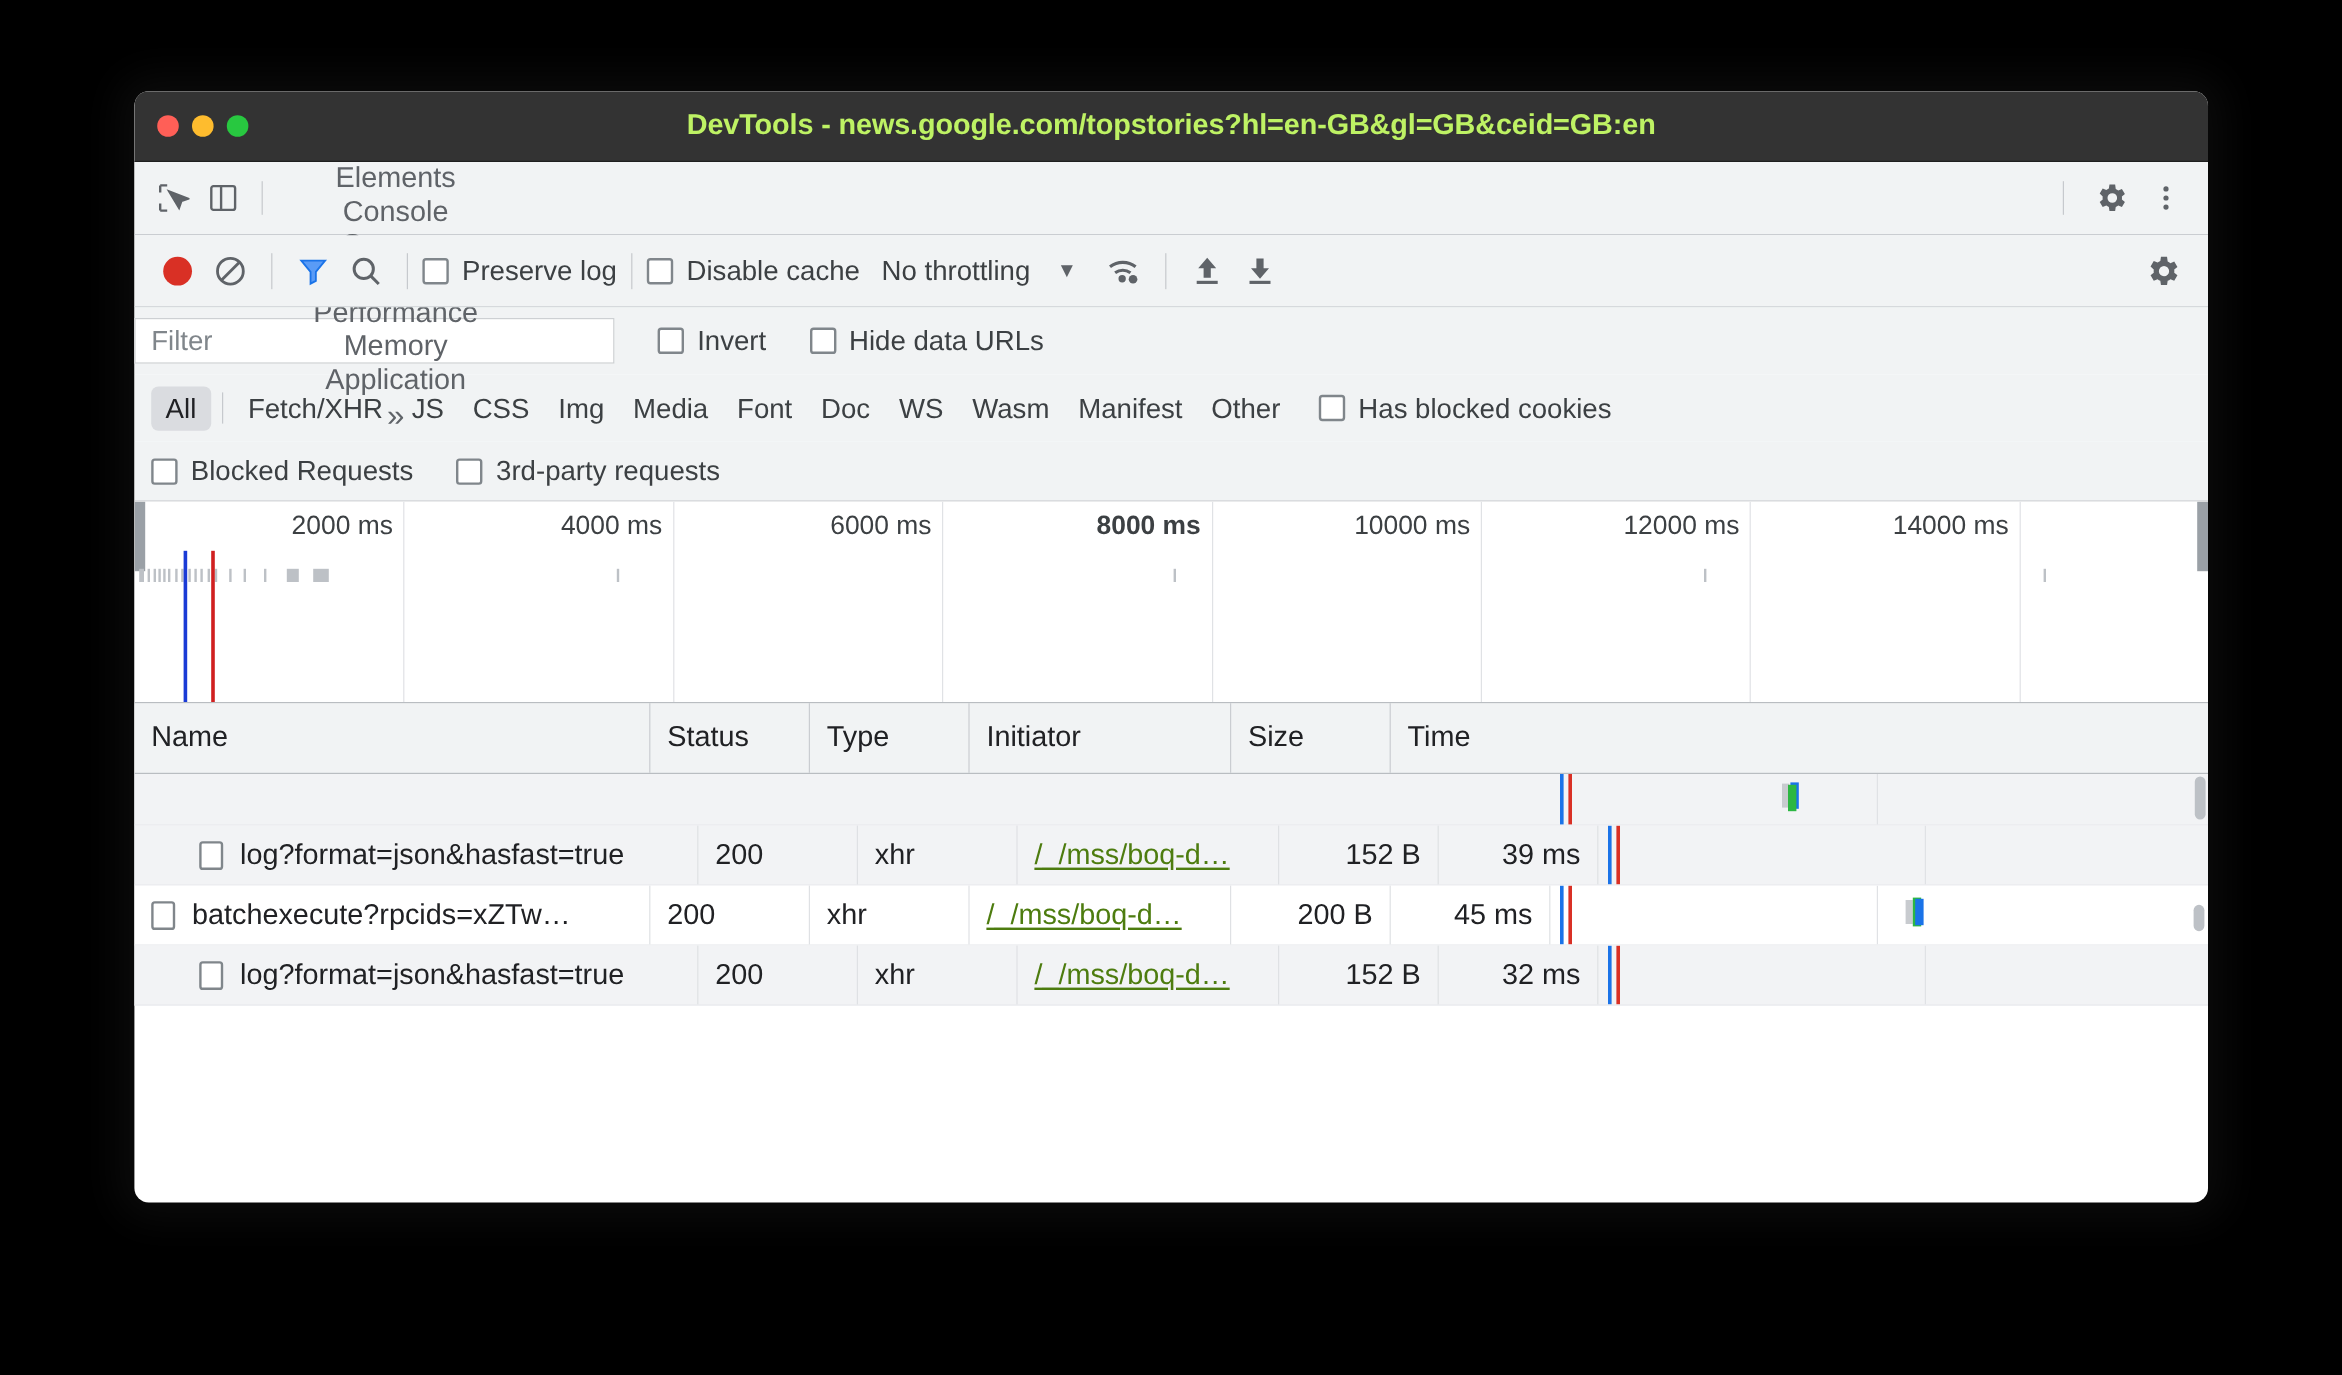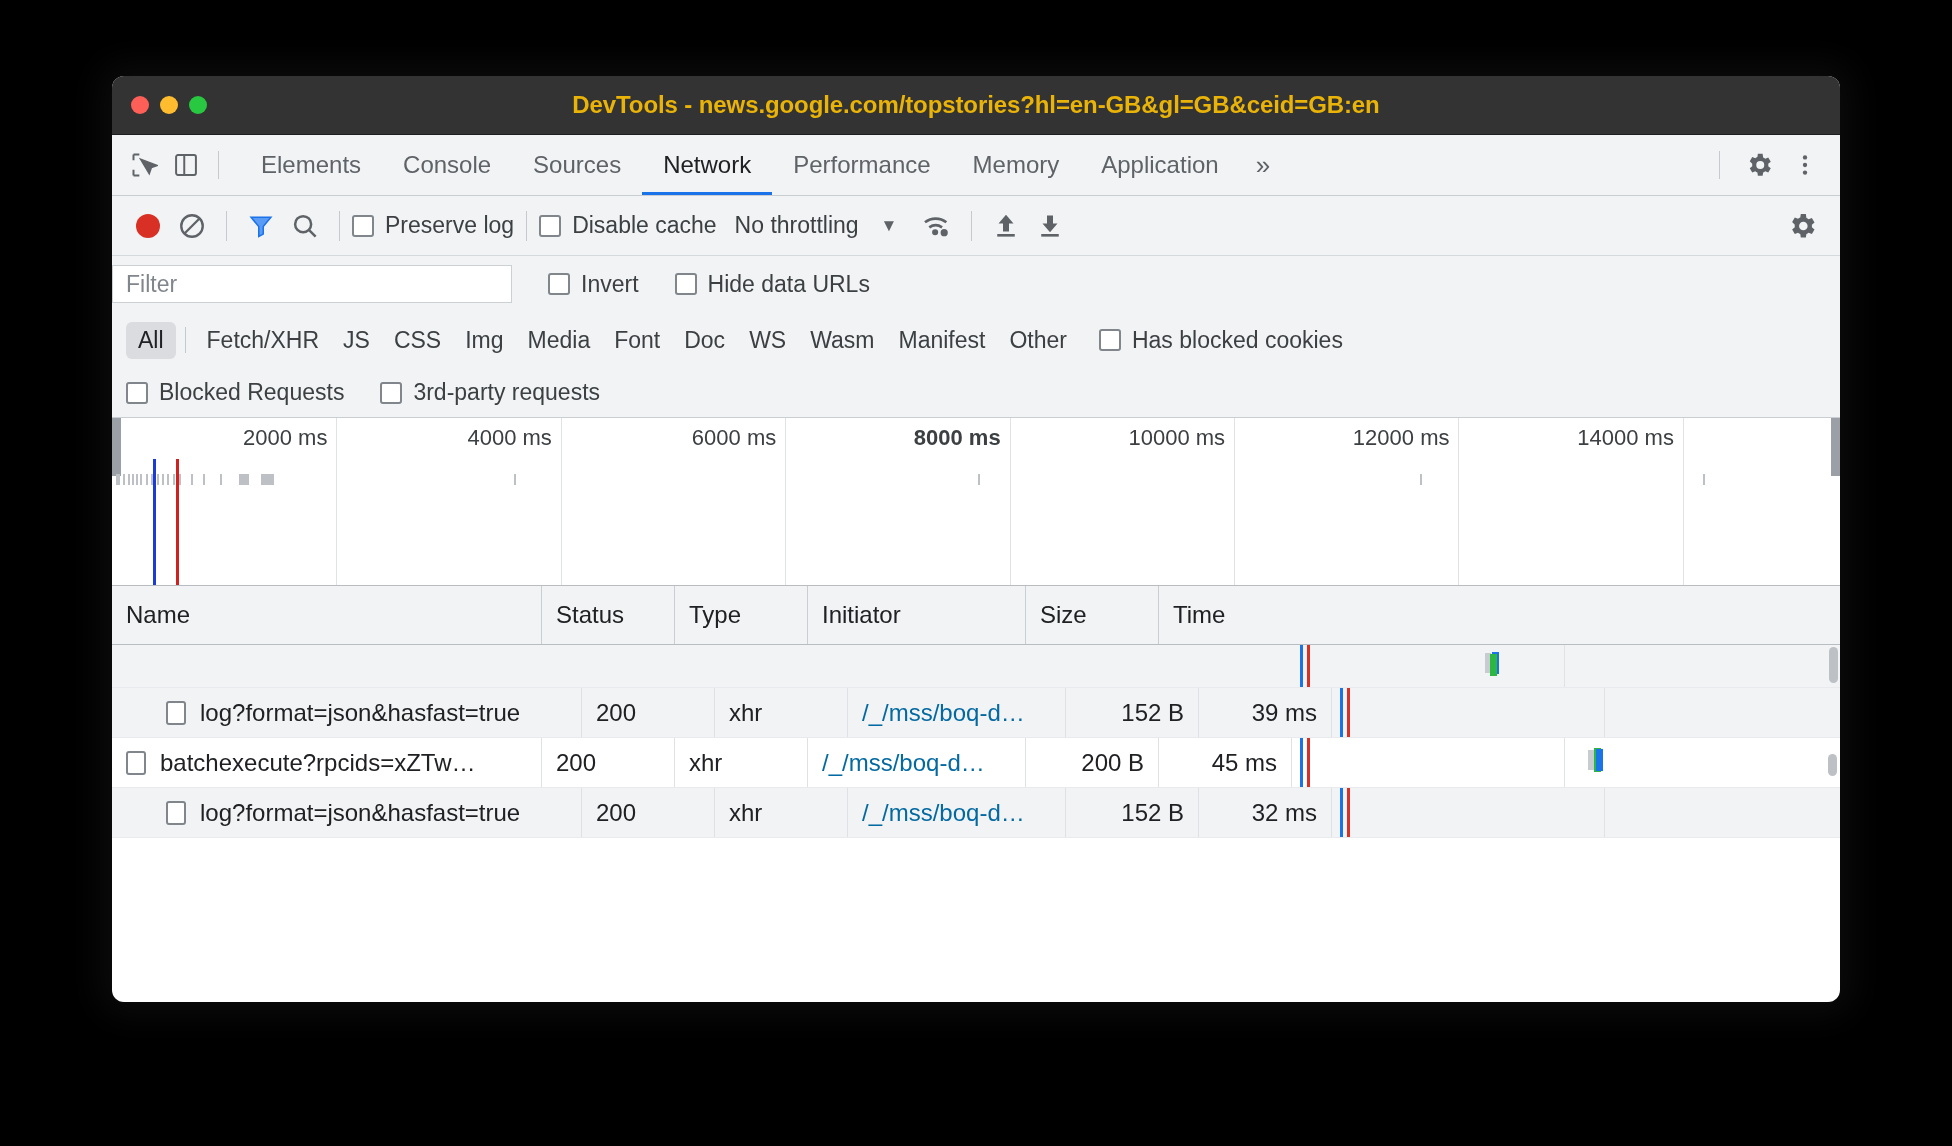--- a/index.html
+++ b/index.html
@@ -34,21 +34,21 @@
     display: flex; align-items: center;
     border-bottom: 1px solid #1e1e1e;
   }
   .traffic { position: absolute; left: 19px; top: 50%; transform: translateY(-50%); display: flex; gap: 11px; }
   .dot { width: 18px; height: 18px; border-radius: 50%; }
   .dot.red { background: #ff5f57; }
   .dot.yellow { background: #febc2e; }
   .dot.green { background: #28c840; }
   .title-text {
     width: 100%; text-align: center;
-    color: #eab308;
+    color: #bef264;
     font-size: 24px; font-weight: bold;
     letter-spacing: -0.1px;
   }
 
   
   .tabbar {
     height: 61px;
     background: #f1f3f4;
     display: flex; align-items: center;
     border-bottom: 1px solid #cacdd1;
@@ -56,21 +56,21 @@
     position: relative;
   }
   .tb-icon {
     width: 42px; height: 42px;
     display: flex; align-items: center; justify-content: center;
     color: #5f6368;
   }
   .tb-sep {
     width: 1px; height: 28px; background: #c6c9cd; margin: 0 11px;
   }
-  .tabs { display: flex; align-items: center; height: 100%; margin-left: 10px; }
+  .tabs { display: flex; align-items: center; height: 100%; margin-left: 10px; flex-direction: column; }
   .tab {
     font-size: 24px; color: #5f6368;
     padding: 0 21px; height: 100%;
     display: flex; align-items: center;
     position: relative;
     white-space: nowrap;
   }
   .tab.active { color: #202124; }
   .tab.active::after {
     content: ""; position: absolute; left: 0; right: 0; bottom: 0;
@@ -229,21 +229,21 @@
     flex: none;
     overflow: hidden; white-space: nowrap;
   }
   .td:last-child { border-right: none; }
   .td.num { justify-content: flex-end; padding-right: 14px; padding-left: 0; }
   .rowcb {
     width: 20px; height: 24px; border: 2px solid #80868b;
     border-radius: 3px; background: #fff; flex: none; margin-right: 14px;
   }
   .initiator-link {
-    color: #0369a1; text-underline-offset: 3px;
+    color: #4d7c0f; text-decoration: underline; text-underline-offset: 3px;
   }
   .wf-cell { position: relative; overflow: hidden; }
   .wf-line { position: absolute; top: 0; bottom: 0; width: 3px; }
   .wf-line.blue { background: #1a73e8; }
   .wf-line.red { background: #d93025; }
   .wf-grid { position: absolute; top: 0; bottom: 0; width: 1px; background: #e0e2e5; }
   .wf-bar-grey { position: absolute; width: 6px; background: #c8cbcf; }
   .wf-bar-green { position: absolute; width: 7px; background: #2cb742; }
   .wf-bar-blue { position: absolute; width: 7px; background: #1a73e8; }
   .wf-scroll {

